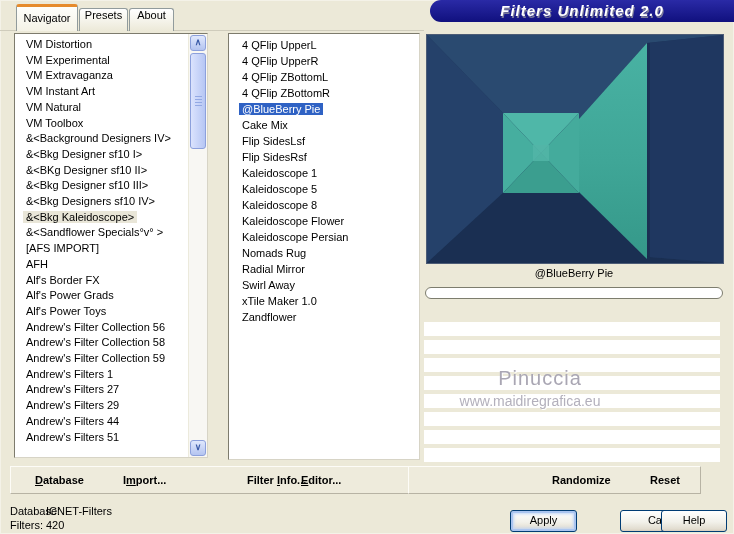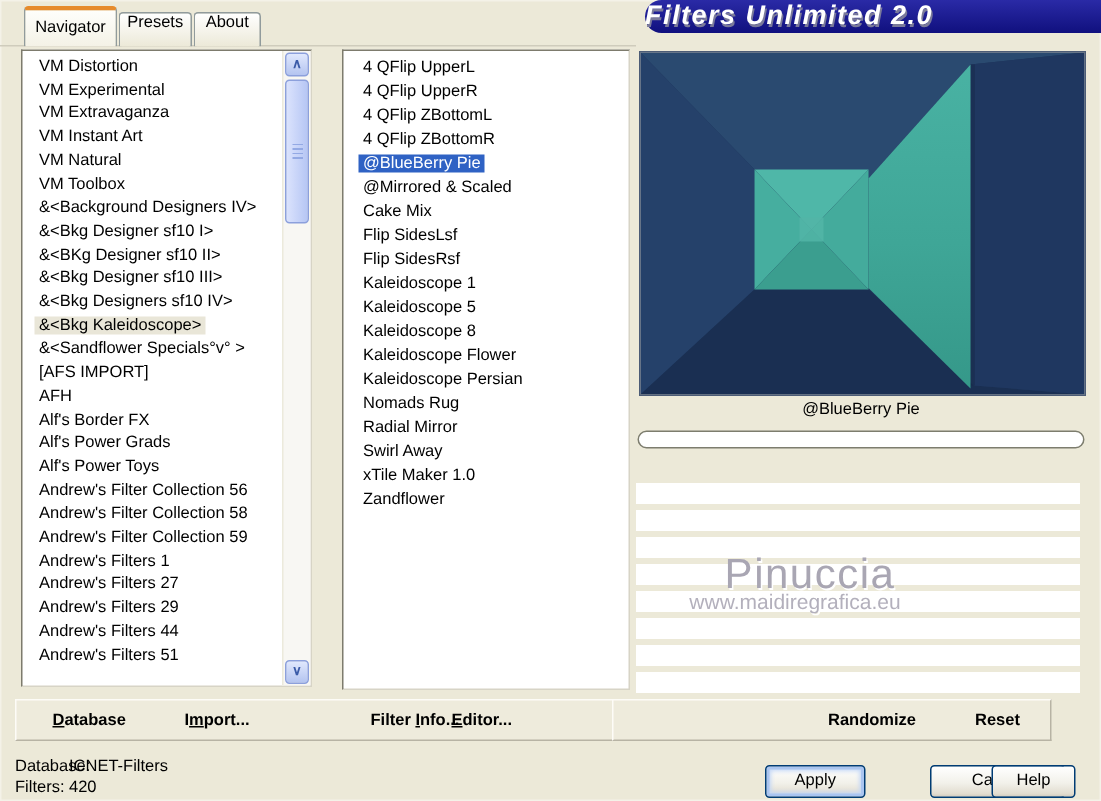--- a/index.html
+++ b/index.html
@@ -20,22 +20,22 @@
     top:4px;height:27px;z-index:3;
     background:linear-gradient(#fefefb,#f4f2e6);
     border-top:3px solid #e68b2c;padding-top:5px;
   }
   .tabline{position:absolute;left:0;top:30px;width:424px;height:1px;background:#cfccbc;z-index:0}
   
   .banner{
     position:absolute;left:430px;top:0;width:304px;height:22px;
     background:linear-gradient(#2a2aa6,#10107e);
     border-radius:14px 0 0 14px;
-    color:#fff;font-weight:bold;font-style:italic;font-size:18px;
-    text-align:left;line-height:21px;letter-spacing:1px;
+    color:#fff;font-weight:bold;font-style:italic;font-size:15px;
+    text-align:center;line-height:21px;letter-spacing:1px;
     text-shadow:1px 2px 0 #7a7a9a;
   }
   
   .listbox{
     position:absolute;background:#fff;box-sizing:border-box;
     border:1px solid #7d7b6d;border-right-color:#d7d4c6;border-bottom-color:#d7d4c6;
     overflow:hidden;white-space:nowrap;
   }
   #left-list{left:14px;top:33px;width:194px;height:425px;padding:3px 0 0 8px;line-height:15.7px}
   #mid-list{left:228px;top:33px;width:192px;height:427px;padding:3px 0 0 10px;line-height:16px}
@@ -65,21 +65,21 @@
   #preview-img{position:absolute;left:426px;top:34px;width:296px;height:228px;border:1px solid #4c5c76}
   #preview-img svg{display:block}
   #caption{position:absolute;left:424px;top:265px;width:300px;height:18px;text-align:center;line-height:16px}
   #slider{
     position:absolute;left:425px;top:287px;width:298px;height:12px;box-sizing:border-box;
     background:#fff;border:1px solid #7d7d6e;border-radius:6px;
   }
   #rows{position:absolute;left:424px;top:322px;width:296px}
   .prow{height:14px;background:#fff;margin-bottom:4px}
   #wm1{position:absolute;left:424px;top:367px;width:232px;text-align:center;
-       font-size:28px;letter-spacing:1px;color:#a9a6b3;z-index:2;
+       font-size:20px;letter-spacing:1px;color:#a9a6b3;z-index:2;
        text-shadow:1px 1px 0 #ffffff}
   #wm2{position:absolute;left:424px;top:393px;width:212px;text-align:center;
        font-size:14px;color:#b3b0bc;z-index:2;text-shadow:1px 1px 0 #ffffff}
   
   .toolbar{
     position:absolute;top:466px;height:28px;box-sizing:border-box;
     background:#eeebdc;
     border:1px solid;border-color:#fdfcf7 #b7b3a4 #b7b3a4 #fdfcf7;
   }
   #tb-left{left:10px;width:409px}
@@ -152,21 +152,20 @@
   </div>
 </div>
 
 <div class="listbox" id="mid-list">
   <div id="mid-items">
       <div class="row"><span class="txt">4 QFlip UpperL</span></div>
       <div class="row"><span class="txt">4 QFlip UpperR</span></div>
       <div class="row"><span class="txt">4 QFlip ZBottomL</span></div>
       <div class="row"><span class="txt">4 QFlip ZBottomR</span></div>
       <div class="row"><span class="txt sel-blue">@BlueBerry Pie</span></div>
-      <div class="row"><span class="txt">@Mirrored &amp; Scaled</span></div>
       <div class="row"><span class="txt">Cake Mix</span></div>
       <div class="row"><span class="txt">Flip SidesLsf</span></div>
       <div class="row"><span class="txt">Flip SidesRsf</span></div>
       <div class="row"><span class="txt">Kaleidoscope 1</span></div>
       <div class="row"><span class="txt">Kaleidoscope 5</span></div>
       <div class="row"><span class="txt">Kaleidoscope 8</span></div>
       <div class="row"><span class="txt">Kaleidoscope Flower</span></div>
       <div class="row"><span class="txt">Kaleidoscope Persian</span></div>
       <div class="row"><span class="txt">Nomads Rug</span></div>
       <div class="row"><span class="txt">Radial Mirror</span></div>
@@ -231,14 +230,14 @@
   <span class="val">ICNET-Filters</span>
 </div>
 <div class="status" id="status-line2">
   <span>Filters:</span>
   <span class="val">420</span>
 </div>
 
 <div id="action-row">
     <div class="xp-btn focused" style="left: 510px; width: 67px;"><span>Apply</span></div>
     <div class="xp-btn" style="left: 620px; width: 90px;"><span>Cancel</span></div>
-    <div class="xp-btn" style="left: 661px; width: 56px;"><span>Help</span></div>
+    <div class="xp-btn" style="left: 661px; width: 66px;"><span>Help</span></div>
   </div>
 
 </body></html>

